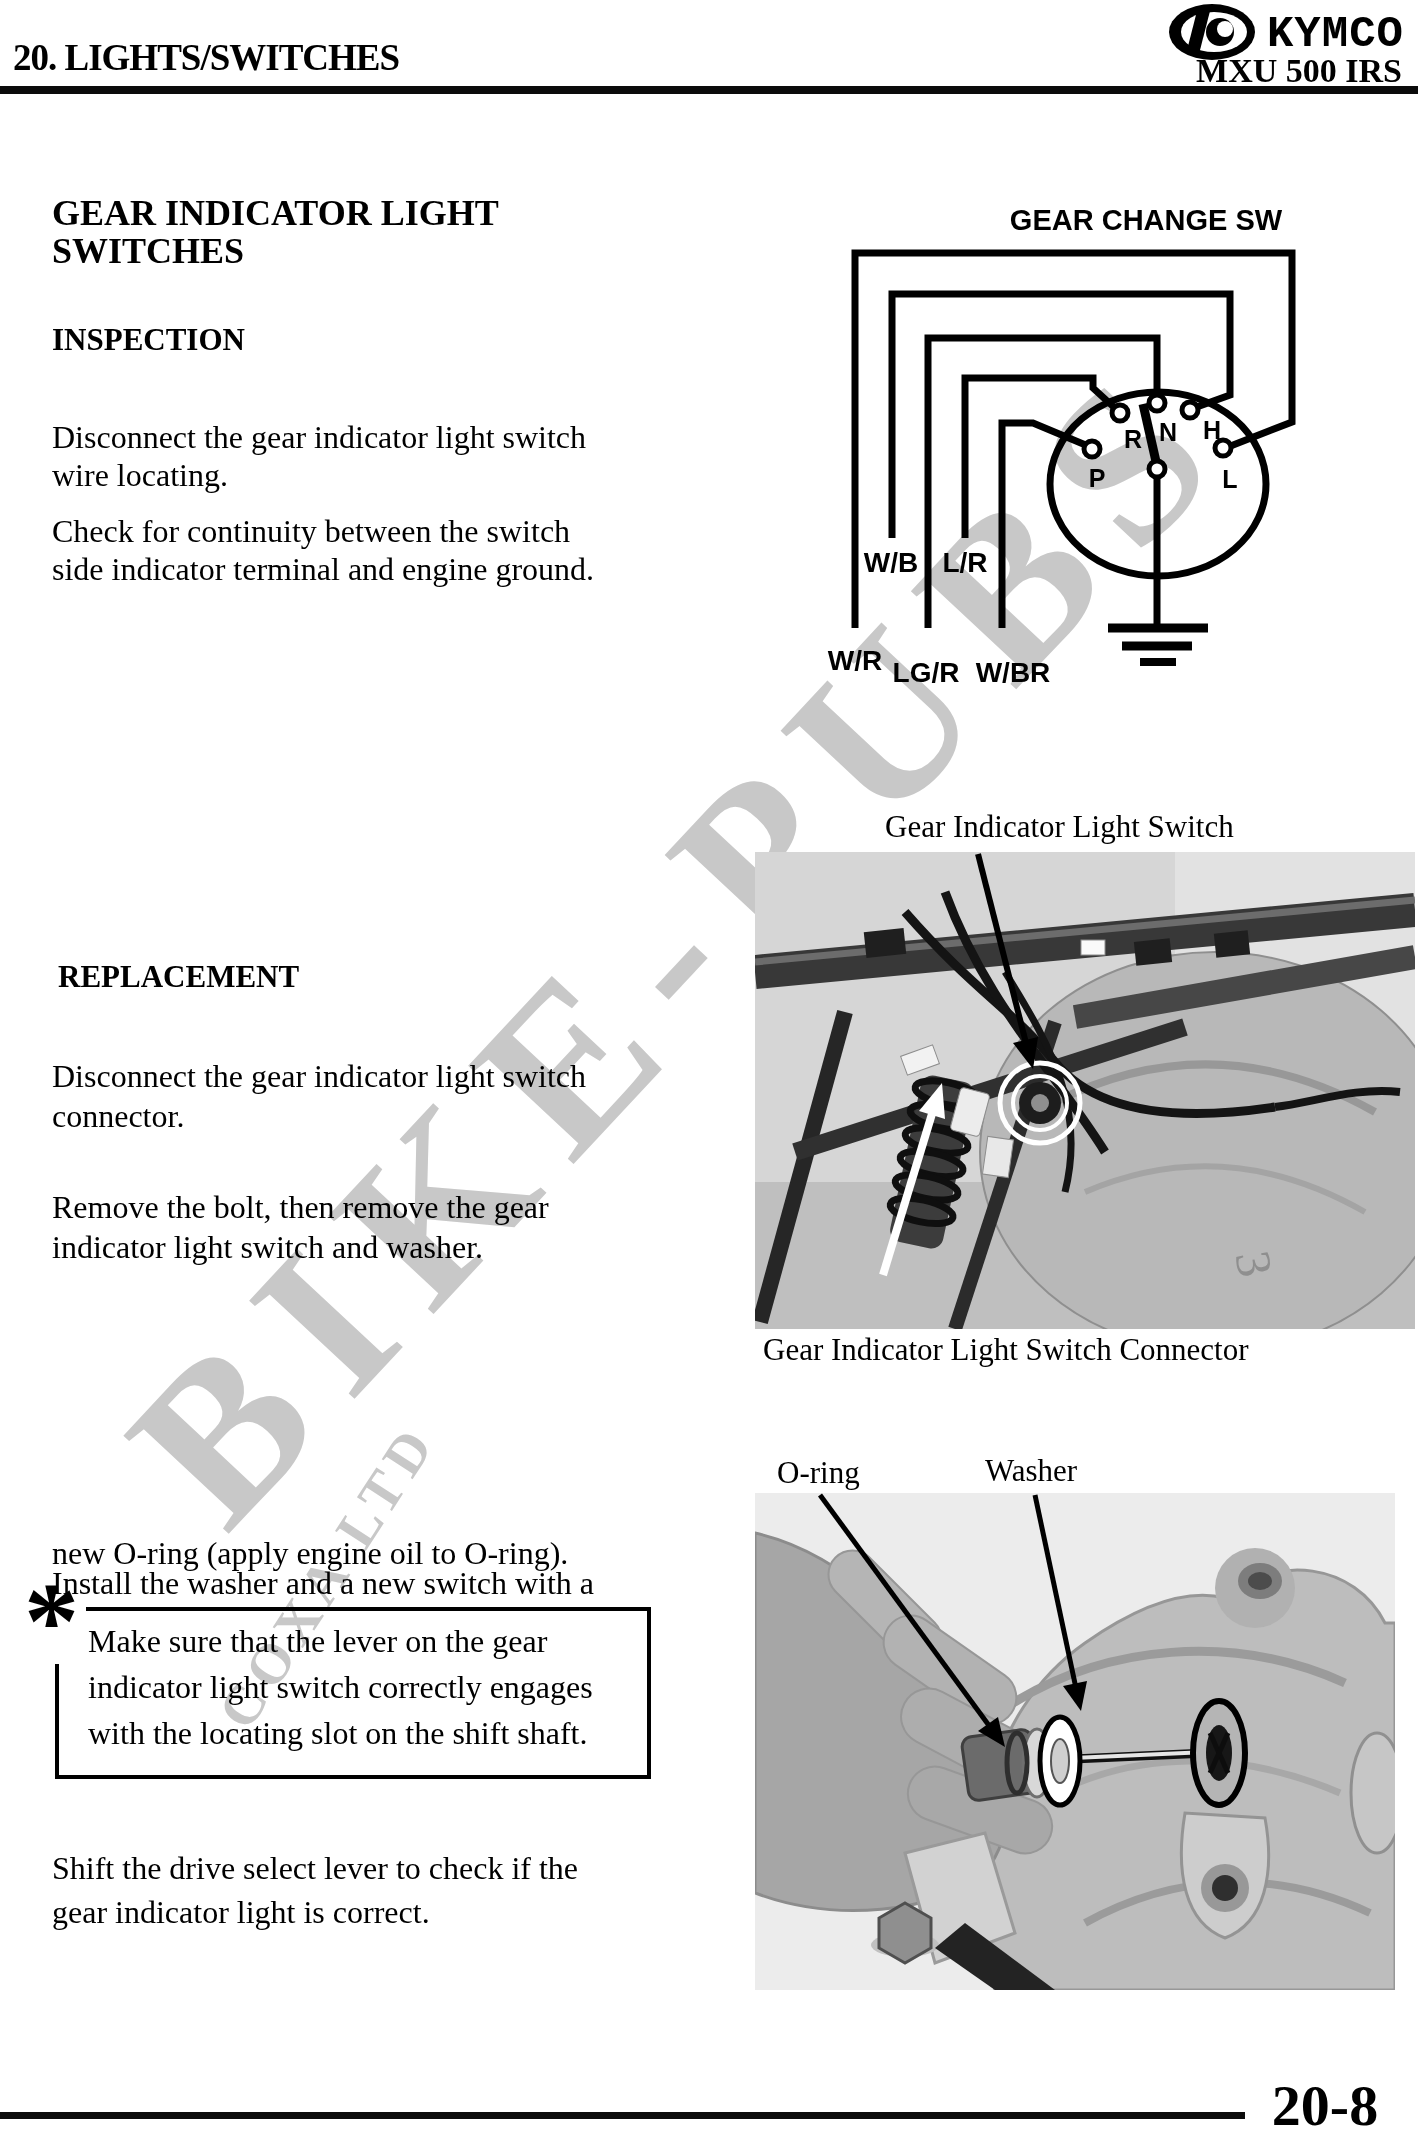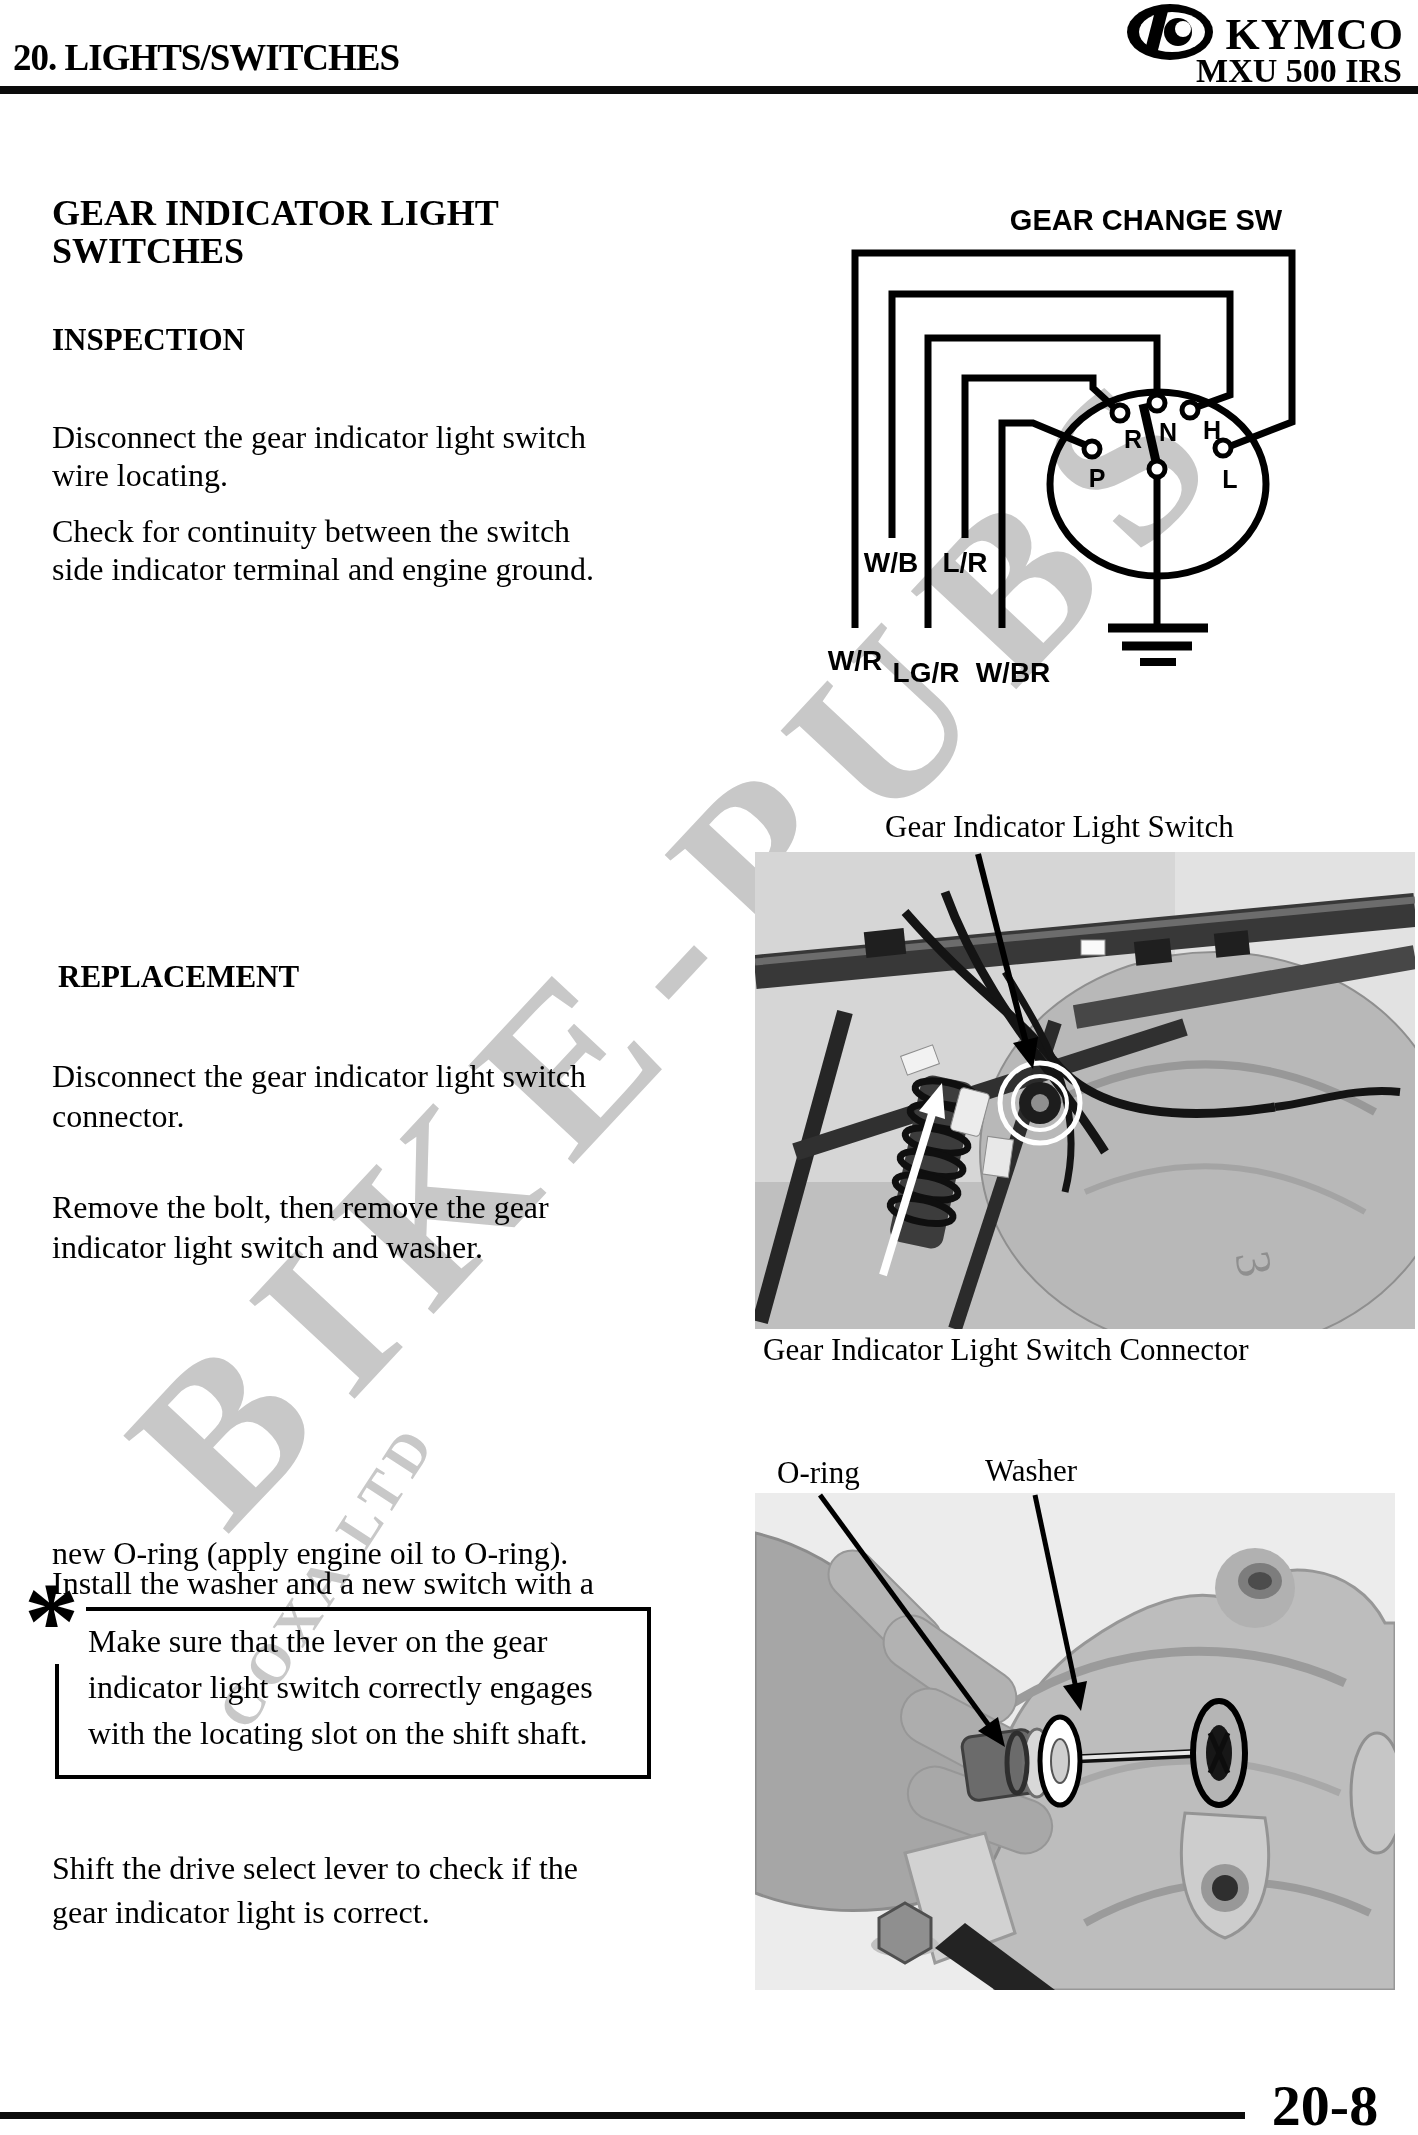--- a/index.html
+++ b/index.html
@@ -1,20 +1,20 @@
 <!DOCTYPE html>
 <html><head>
 <meta charset="utf-8">
 <style>
   html,body{margin:0;padding:0;background:#fff;}
   #page{position:relative;width:1418px;height:2135px;background:#fff;overflow:hidden;
         font-family:"Liberation Serif","DejaVu Serif",serif;color:#000;}
   .abs{position:absolute;}
   .serif{font-family:"Liberation Serif","DejaVu Serif",serif;}
-  .sans{font-family:Liberation Serif, serif;}
+  .sans{font-family:Liberation Mono, monospace;}
   .body-line{font-size:32px;line-height:39px;white-space:nowrap;}
   
   #hdr-title{left:13px;top:36px;font-size:37px;font-weight:bold;letter-spacing:-1px;white-space:nowrap;}
   #hdr-rule{left:0;top:86px;width:1418px;height:8px;background:#0b0b0b;}
   #brand{right:14px;top:2px;display:flex;align-items:center;gap:10px;}
   #brand-word{font-size:44px;font-weight:bold;letter-spacing:1px;}
   #model{right:16px;top:52px;font-size:34px;font-weight:bold;white-space:nowrap;}
   
   .wm{color:#c8c8c8;font-weight:bold;white-space:nowrap;z-index:1;pointer-events:none;}
   #wm1{left:80px;top:1400px;font-size:220px;letter-spacing:34px;transform:rotate(-47deg);transform-origin:0 0;}

